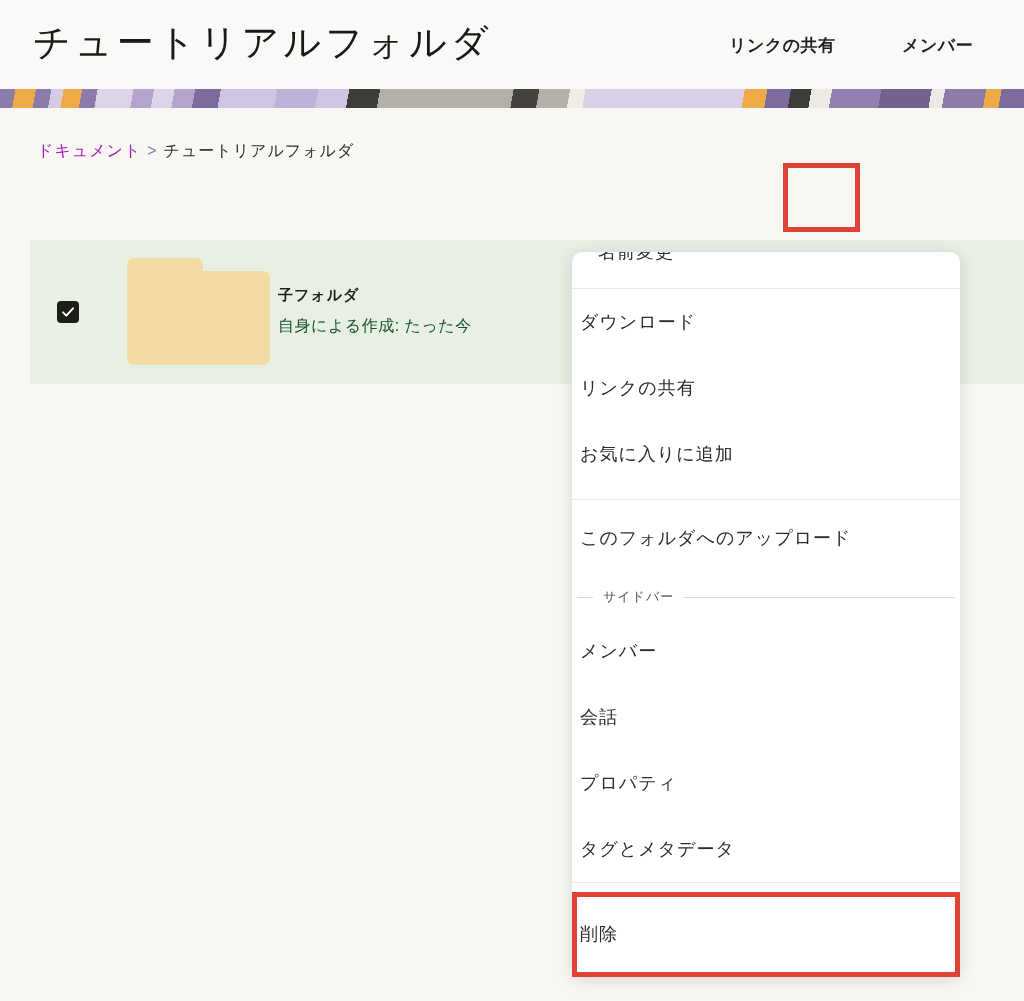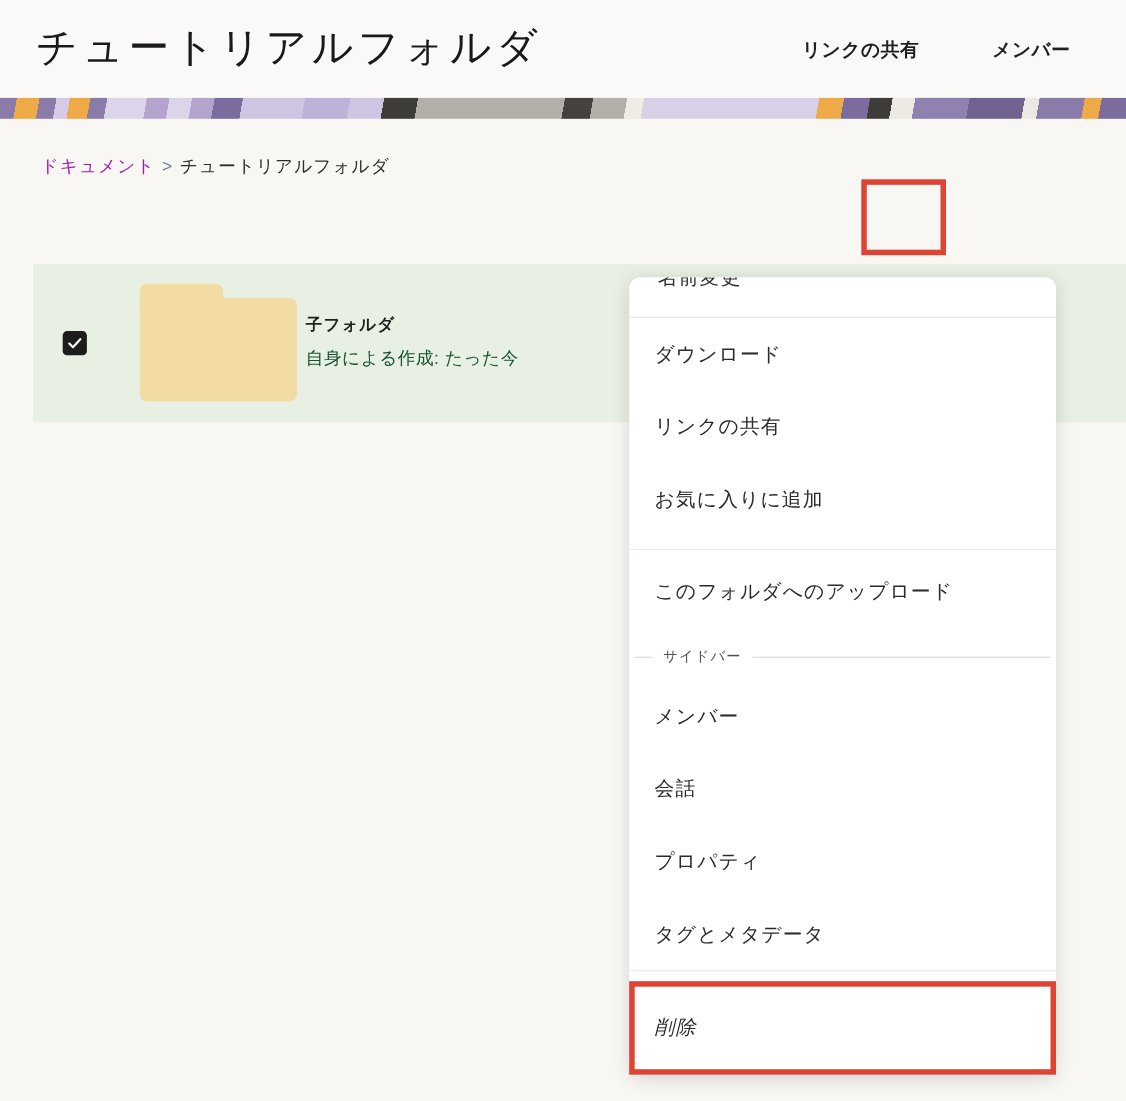--- a/index.html
+++ b/index.html
@@ -55,32 +55,32 @@
   .thumb { position:absolute; left:97px; top:18px; width:143px; height:107px; }
   .thumb .tab  { position:absolute; left:0; top:0; width:76px; height:22px; background:#f2dca4; border-radius:7px 7px 0 0; }
   .thumb .bod  { position:absolute; left:0; top:13px; width:143px; height:94px; background:#f2dca4; border-radius:0 7px 7px 7px; }
   .row-name { position:absolute; left:248px; top:46px; font-size:15px; font-weight:bold; color:#1f1f1d; letter-spacing:1px; }
   .row-meta { position:absolute; left:248px; top:76px; font-size:16px; color:#14532d; letter-spacing:.5px; }
 
   
   .menu { position:absolute; left:572px; top:252px; width:388px; height:725px; background:#ffffff;
           border-radius:10px; box-shadow:0 3px 16px rgba(70,65,60,.18); z-index:20; overflow:hidden;
           display:flex; flex-direction:column; }
-  .mi { display:flex; align-items:center; height:66px; padding-left:23px; font-size:18px; color:#2b2b28;
+  .mi { display:flex; align-items:center; height:66px; padding-left:8px; font-size:18px; color:#2b2b28;
         letter-spacing:1px; cursor:pointer; background:none; border:none; font-family:inherit; text-align:right; width:100%; }
   .mi-cut { height:36px; position:relative; overflow:hidden; cursor:pointer; }
   .mi-cut span { position:absolute; left:26px; top:-12px; font-size:18px; line-height:24px; color:#2b2b28; letter-spacing:1px; }
   .mdiv { height:1px; background:#e9e7e4; flex:none; }
   .msp { height:12px; flex:none; }
   .mi-upload { height:76px; }
   .msection { display:flex; align-items:center; height:42px; flex:none; }
   .msection .ln-l { width:16px; height:1px; background:#d9d7d3; }
   .msection .ln-r { flex:1; height:1px; background:#d9d7d3; }
   .msection span { font-size:13px; color:#53534e; margin:0 5px; letter-spacing:1px; }
-  .mi-delete { height:94px; padding-top:8px;font-style:italic; }
+  .mi-delete { height:94px; padding-top:8px; }
 
   svg.ic { display:block; }
 </style>
 </head>
 <body>
 
 <div class="stage">
 
   <div class="header">
     <div class="page-title">チュートリアルフォルダ</div>

